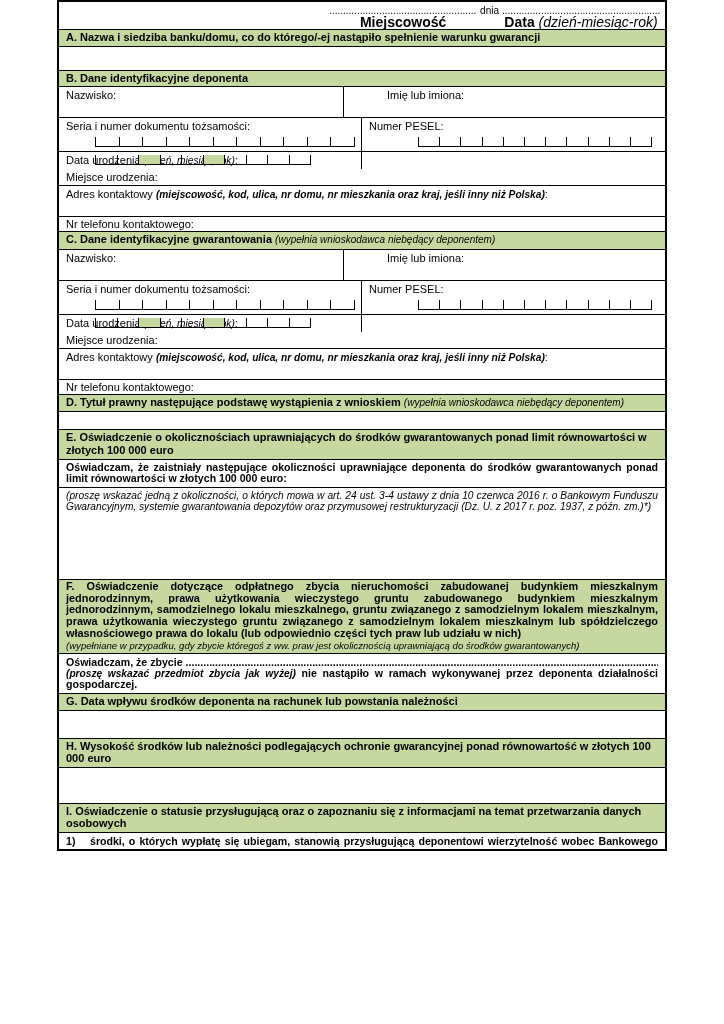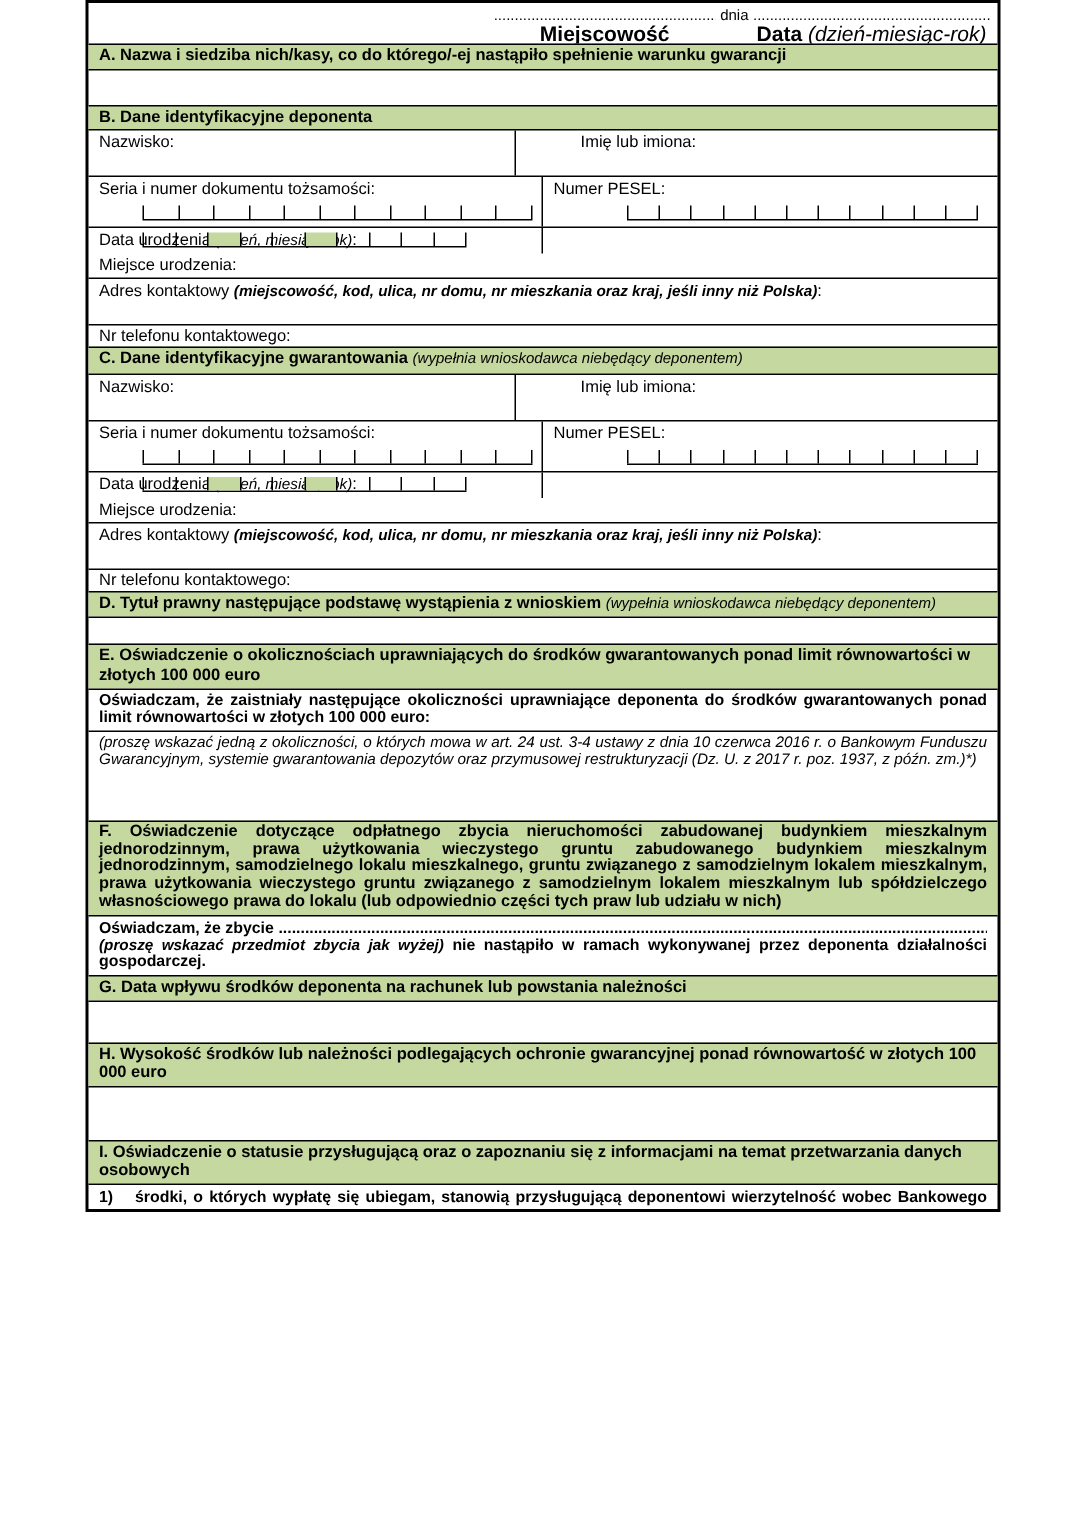--- a/index.html
+++ b/index.html
@@ -41,21 +41,21 @@
   
   .dcol{text-align:center;}
   .dots{overflow:hidden;white-space:nowrap;font-size:10px;line-height:11px;}
   .dots-place{width:148px;}
   .dots-date{width:158px;}
   .dnia{font-size:10px;line-height:11px;padding:0 3px;}
   .cap{font-size:14px;line-height:12px;font-weight:700;}
   .cap .capit{font-weight:400;font-style:italic;}
   
   .decl{font-weight:700;font-size:10.6px;line-height:11.6px;text-align:justify;padding:2px 7px;}
-  .e-hint{height:60px;font-style:italic;font-size:10.2px;line-height:11.6px;text-align:justify;padding:2px 7px;}
+  .e-hint{height:92px;font-style:italic;font-size:10.2px;line-height:11.6px;text-align:justify;padding:2px 7px;}
   .f-hdr-main{font-weight:700;font-size:10.9px;line-height:11.8px;text-align:justify;}
   .f-note{font-weight:400;font-style:italic;font-size:9.6px;line-height:11px;}
   .f-line1{display:flex;font-weight:700;font-size:10.6px;line-height:12px;justify-content:center;}
   .dotfill{flex:1;overflow:hidden;white-space:nowrap;margin-left:3px;}
   .i-item{display:flex;font-weight:700;font-size:10.6px;line-height:12px;}
   .i-no{width:24px;flex:none;}
   .i-txt{flex:1;text-align:justify;text-align-last:justify;}
   .intro{font-weight:700;font-size:10.6px;line-height:12px;}
 </style>
 </head>
@@ -71,21 +71,21 @@
         <div class="dots dots-place">............................................................,</div>
         <div class="cap">Miejscowość</div>
       </div>
       <div class="dnia">dnia</div>
       <div class="dcol">
         <div class="dots dots-date">............................................................</div>
         <div class="cap"><span>Data</span> <span class="capit">(dzień-miesiąc-rok)</span></div>
       </div>
     </div>
 
-    <div class="row sec-hdr">A. Nazwa i siedziba nich/kasy, co do którego/-ej nastąpiło spełnienie warunku gwarancji</div>
+    <div class="row sec-hdr">A. Nazwa i siedziba banku/domu, co do którego/-ej nastąpiło spełnienie warunku gwarancji</div>
     <div class="row r-blank-a"></div>
 
     <div class="row sec-hdr">B. Dane identyfikacyjne deponenta</div>
 
     <div class="row two r-name">
       <div class="cellL">
         <span class="lbl">Nazwisko:</span>
       </div>
       <div class="cellR">
         <span class="lbl">Imię lub imiona:</span>
@@ -241,20 +241,21 @@
     <div class="row r-blank-d"></div>
 
     <div class="row sec-hdr">E. Oświadczenie o okolicznościach uprawniających do środków gwarantowanych ponad limit równowartości w złotych 100 000 euro</div>
     <div class="row decl">Oświadczam, że zaistniały następujące okoliczności uprawniające deponenta do środków gwarantowanych ponad limit równowartości w złotych 100 000 euro:</div>
     <div class="row e-hint">
       <span>(proszę wskazać jedną z okoliczności, o których mowa w art. 24 ust. 3-4 ustawy z dnia 10 czerwca 2016 r. o Bankowym Funduszu Gwarancyjnym, systemie gwarantowania depozytów oraz przymusowej restrukturyzacji (Dz. U. z 2017 r. poz. 1937, z późn. zm.)*)</span>
     </div>
 
     <div class="row sec-hdr">
       <div class="f-hdr-main">F. Oświadczenie dotyczące odpłatnego zbycia nieruchomości zabudowanej budynkiem mieszkalnym jednorodzinnym, prawa użytkowania wieczystego gruntu zabudowanego budynkiem mieszkalnym jednorodzinnym, samodzielnego lokalu mieszkalnego, gruntu związanego z samodzielnym lokalem mieszkalnym, prawa użytkowania wieczystego gruntu związanego z samodzielnym lokalem mieszkalnym lub spółdzielczego własnościowego prawa do lokalu (lub odpowiednio części tych praw lub udziału w nich)</div>
+      <div class="f-note">(wypełniane w przypadku, gdy zbycie któregoś z ww. praw jest okolicznością uprawniającą do środków gwarantowanych)</div>
     </div>
     <div class="row full">
       <div class="f-line1">
         <span>Oświadczam, że zbycie</span>
         <span class="dotfill">........................................................................................................................................................................................................</span>
       </div>
       <div class="decl" style="padding:0;">
         <span class="bi">(proszę wskazać przedmiot zbycia jak wyżej)</span>
         <span>nie nastąpiło w ramach wykonywanej przez deponenta działalności gospodarczej.</span>
       </div>

